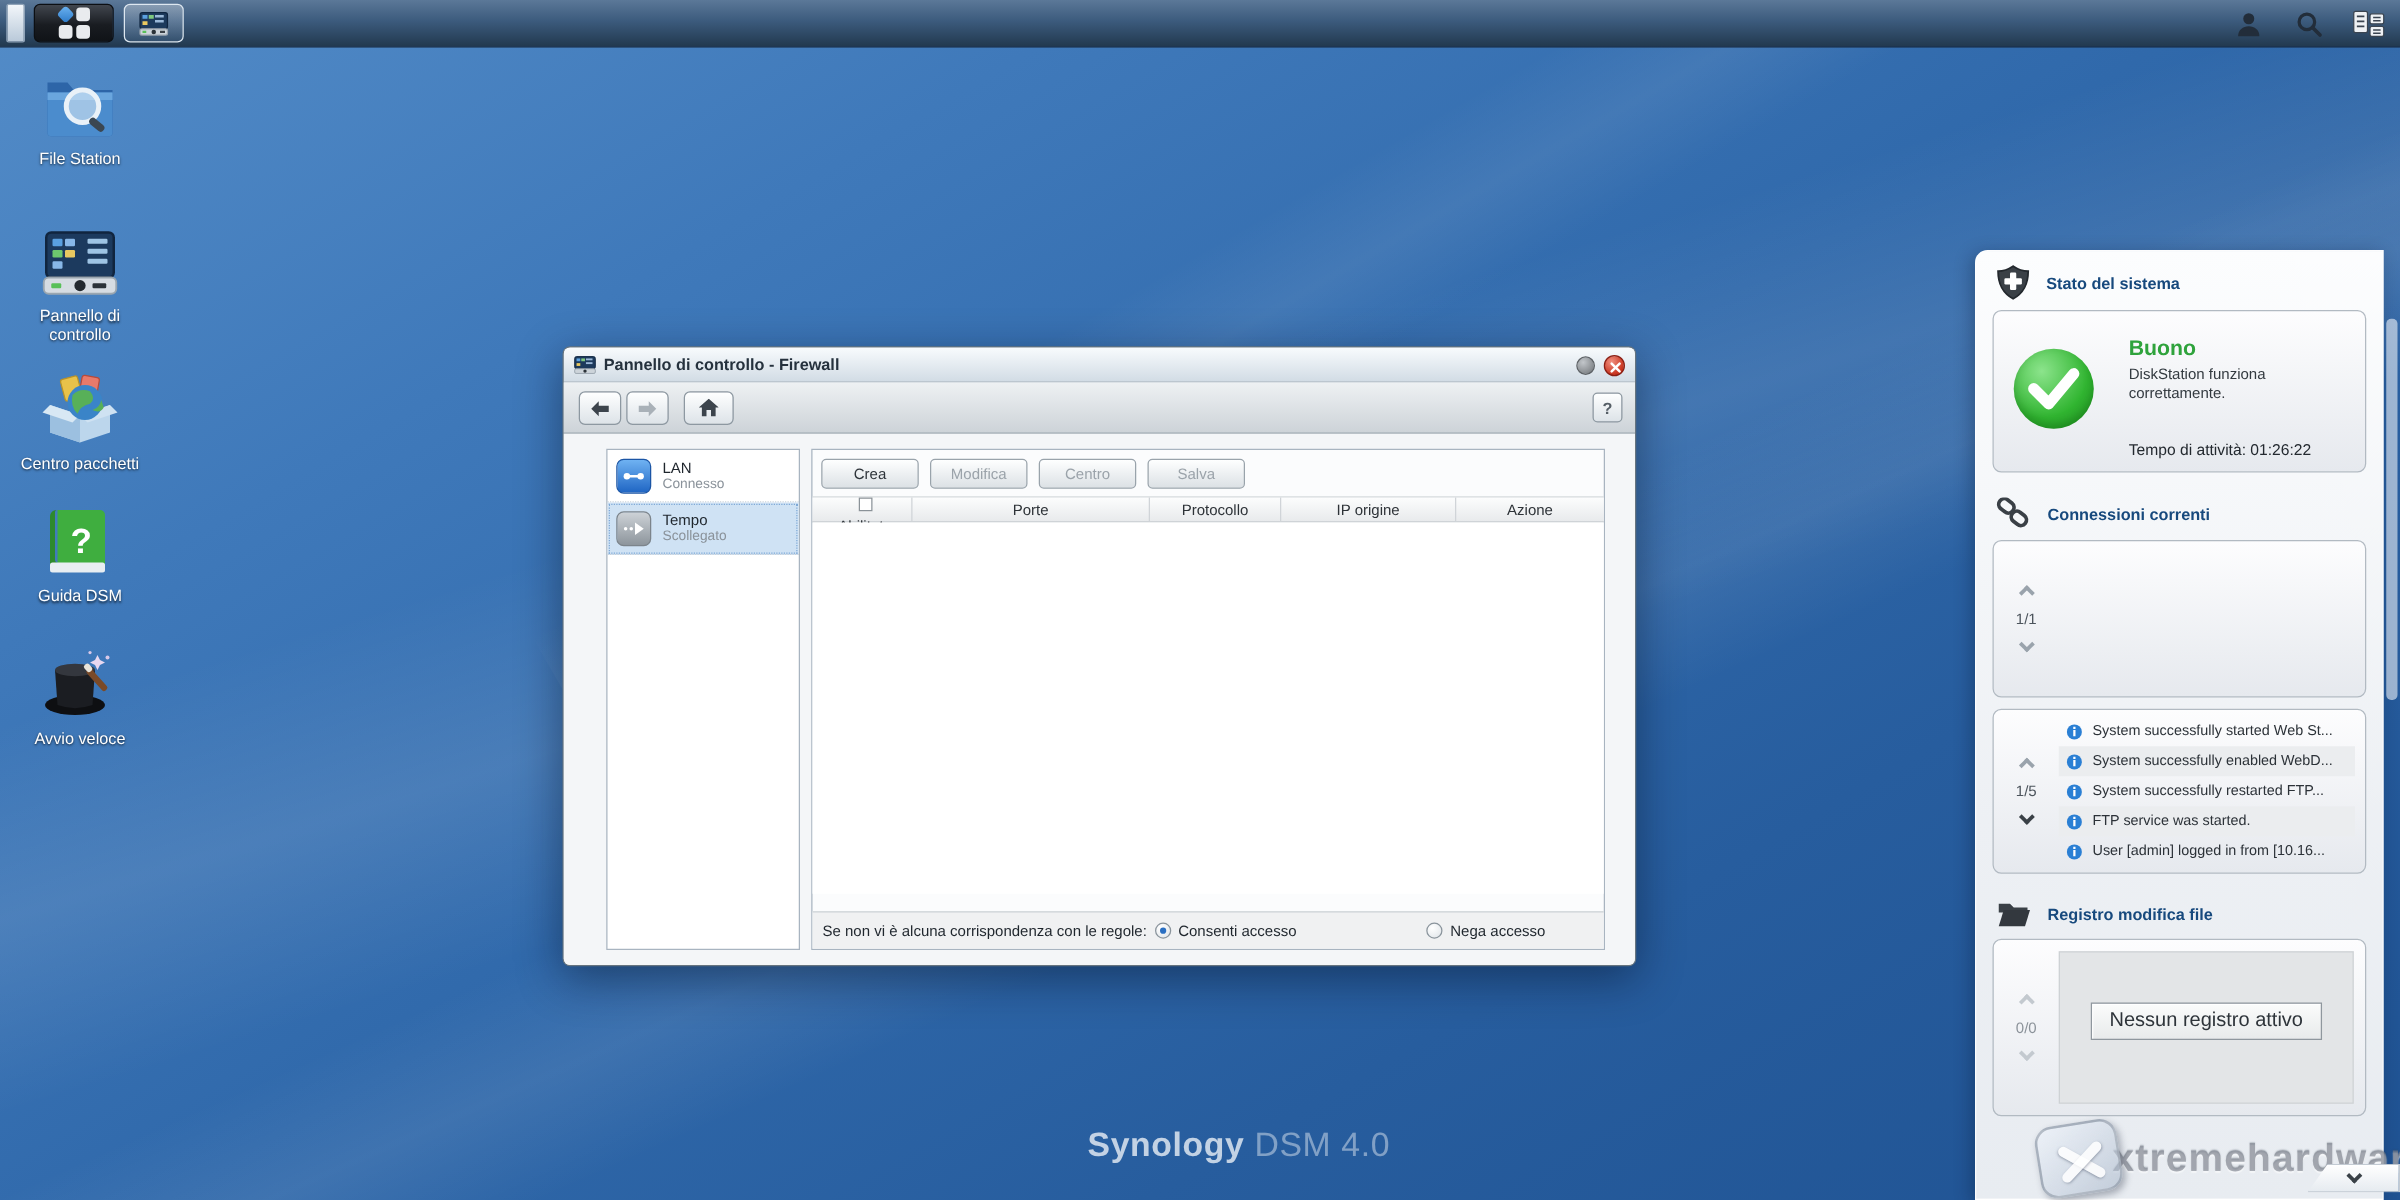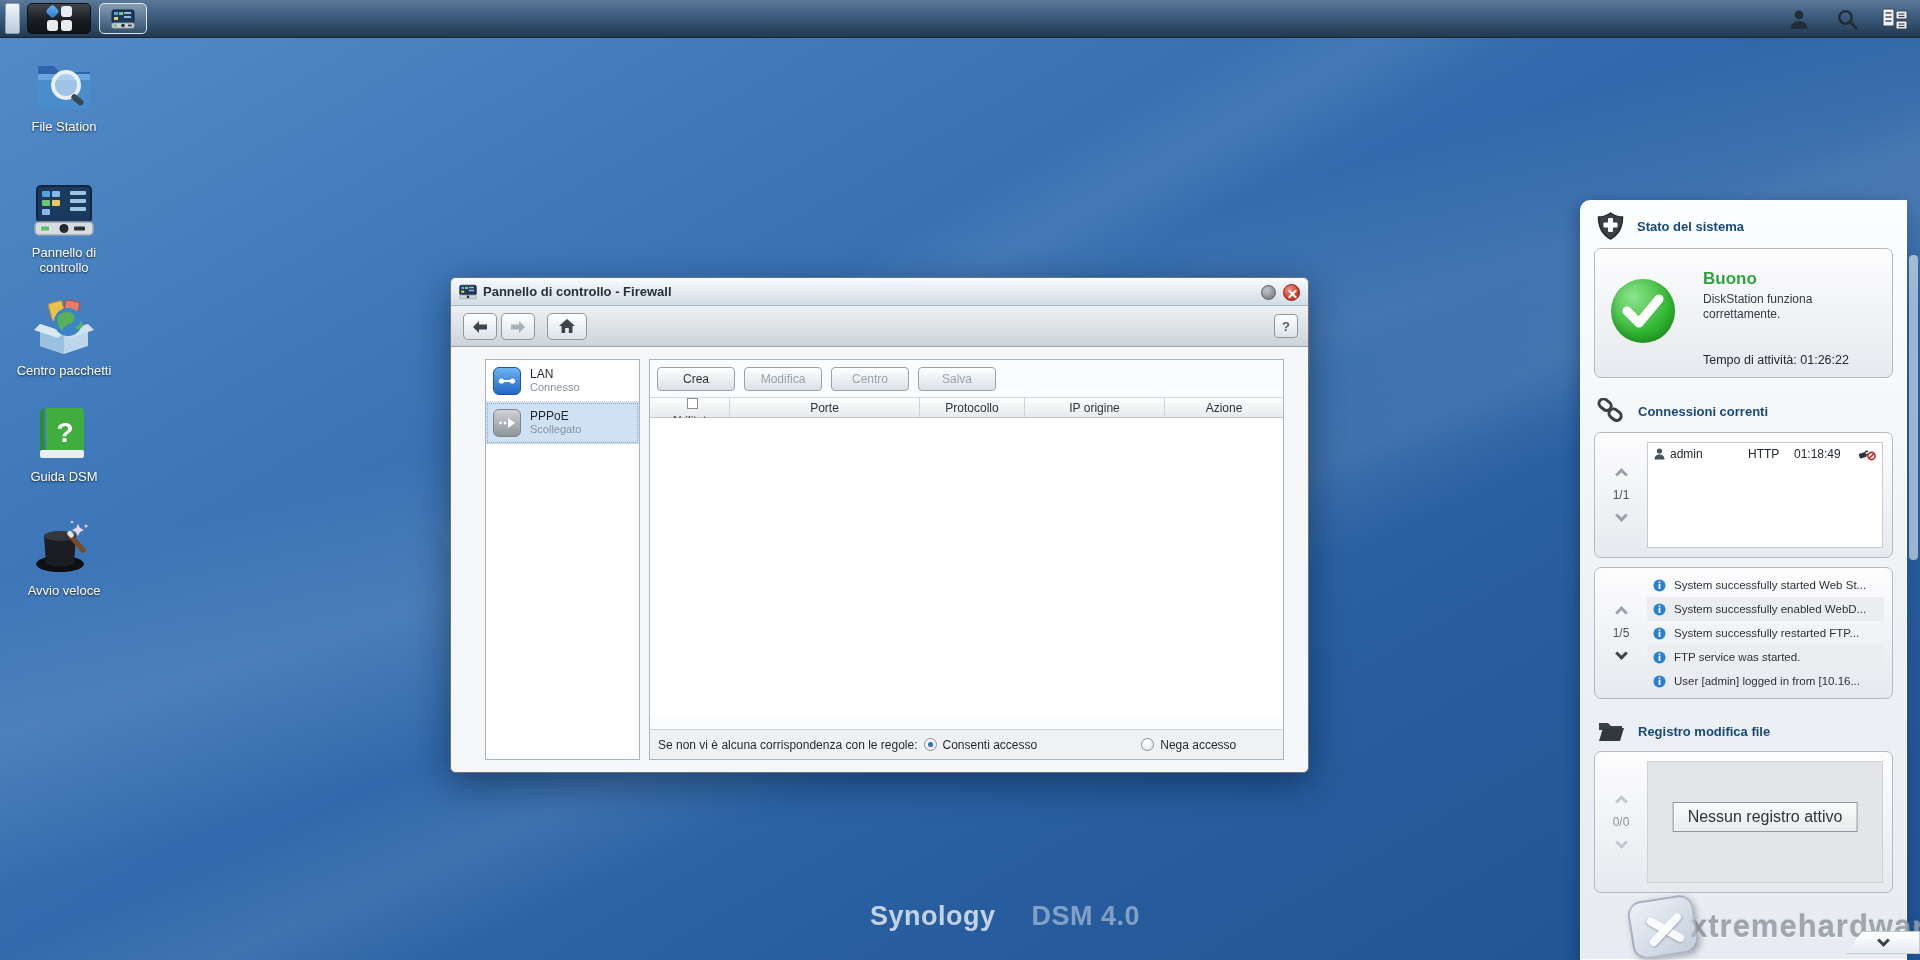--- a/index.html
+++ b/index.html
@@ -135,21 +135,21 @@
   .flog-inner { position:absolute; left:52px; top:9px; right:9px; bottom:9px; background:#e3e5e7; border:1px solid #ced2d5; }
   .flog-btn { position:absolute; left:50%; top:40px; transform:translateX(-50%); white-space:nowrap;
     border:1px solid #8f979e; background:linear-gradient(#fbfcfc,#e8eaeb); font-size:16px; color:#2e343a;
     padding:5px 14px; cursor:pointer; box-shadow:1px 1px 0 #fff inset; font-family:"Liberation Sans",sans-serif; }
   .scrollstrip { position:absolute; left:1909px; top:255px; width:9px; height:305px; z-index:31;
     background:rgba(255,255,255,0.55); border-radius:4px; }
 
   
   .wm-dsm { position:absolute; left:870px; top:901px; z-index:20; font-size:27px; letter-spacing:0.5px; }
   .wm-dsm .b { font-weight:bold; color:rgba(255,255,255,0.72); }
-  .wm-dsm .v { font-weight:bold; color:rgba(255,255,255,0.42); margin-left:28px; }
+  .wm-dsm .v { font-weight:normal; color:rgba(255,255,255,0.42); margin-left:0; }
   .wm-site { position:absolute; left:1630px; top:898px; z-index:60; display:flex; align-items:center; }
   .wm-logo { width:66px; height:58px; border-radius:14px; transform:rotate(-9deg); position:relative; flex:none;
     background:linear-gradient(145deg, rgba(238,243,250,0.75), rgba(165,180,200,0.55));
     border:2px solid rgba(125,135,150,0.5); box-shadow:2px 3px 6px rgba(40,50,70,0.35); }
   .wm-logo i, .wm-logo b { position:absolute; left:12px; top:26px; width:42px; height:8px; border-radius:4px;
     background:rgba(255,255,255,0.85); box-shadow:0 1px 2px rgba(90,100,120,0.5); }
   .wm-logo i { transform:rotate(38deg); } .wm-logo b { transform:rotate(-38deg); }
   .wm-site .wtx { margin-left:-6px; font-size:31px; font-weight:bold; letter-spacing:1px;
     color:rgba(122,128,138,0.62); text-shadow:0 1px 1px rgba(255,255,255,0.55), 0 -1px 1px rgba(60,70,85,0.25); }
   .collapse-tab { position:absolute; left:1846px; top:931px; width:74px; height:23px; z-index:61; cursor:pointer;
@@ -353,21 +353,21 @@
         </div>
         <div class="iface sel">
           <div class="fic pppoe">
             <svg width="18" height="12" viewBox="0 0 18 12">
                 <circle cx="2.5" cy="6" r="1.4" fill="#fff"></circle>
                 <circle cx="7" cy="6" r="1.4" fill="#fff"></circle>
                 <path d="M10 1 L17 6 L10 11 Z" fill="#fff"></path>
               </svg>
           </div>
           <div>
-            <div class="nm">PPPoE</div>
+            <div class="nm">Tempo</div>
             <div class="st">Scollegato</div>
           </div>
         </div>
       </div>
       <div class="rules">
         <div class="btnrow">
           <button class="wbtn">Crea</button>
           <button class="wbtn dis">Modifica</button>
           <button class="wbtn dis">Centro</button>
           <button class="wbtn dis">Salva</button>
@@ -423,38 +423,20 @@
         <rect x="12" y="12" width="13" height="9" rx="4.5" transform="rotate(38 18 16)" fill="none" stroke="#3a4046" stroke-width="3"></rect>
       </svg>
       <span class="tt">Connessioni correnti</span>
     </div>
     <div class="panel p-conn">
       <div class="pager">
         <span class="chev up"></span>
         <span class="pgtxt">1/1</span>
         <span class="chev down"></span>
       </div>
-      <div class="connlist">
-        <div class="connrow">
-          <svg width="11" height="12" viewBox="0 0 11 12">
-              <circle cx="5.5" cy="3" r="2.6" fill="#4a525a"></circle>
-              <path d="M0.5 11.5 c0-3.2 2.2-5 5-5 s5 1.8 5 5z" fill="#4a525a"></path>
-            </svg>
-          <span class="u">admin</span>
-          <span class="pr">HTTP</span>
-          <span class="tm">01:18:49</span>
-          <svg width="18" height="13" viewBox="0 0 18 13">
-            <rect x="1" y="5" width="7" height="5" rx="1" transform="rotate(-18 4 7)" fill="#2e343a"></rect>
-            <line x1="7" y1="4" x2="10" y2="3" stroke="#2e343a" stroke-width="1.4"></line>
-              <line x1="8" y1="7" x2="11" y2="6" stroke="#2e343a" stroke-width="1.4"></line>
-            <circle cx="13.5" cy="8" r="3.6" fill="none" stroke="#c42a1a" stroke-width="1.6"></circle>
-            <line x1="11" y1="10.5" x2="16" y2="5.5" stroke="#c42a1a" stroke-width="1.6"></line>
-          </svg>
-        </div>
-      </div>
     </div>
 
     <div class="panel p-logs">
       <div class="pager">
         <span class="chev up"></span>
         <span class="pgtxt">1/5</span>
         <span class="chev down dark"></span>
       </div>
       <div class="loglist">
         <div class="logrow">

